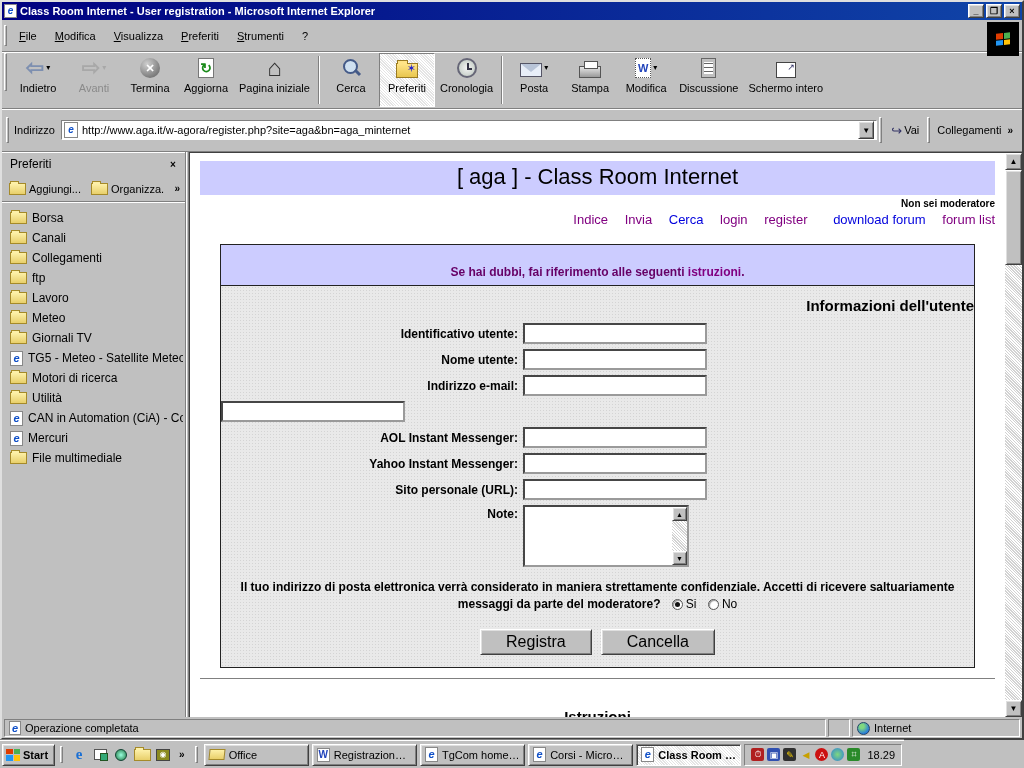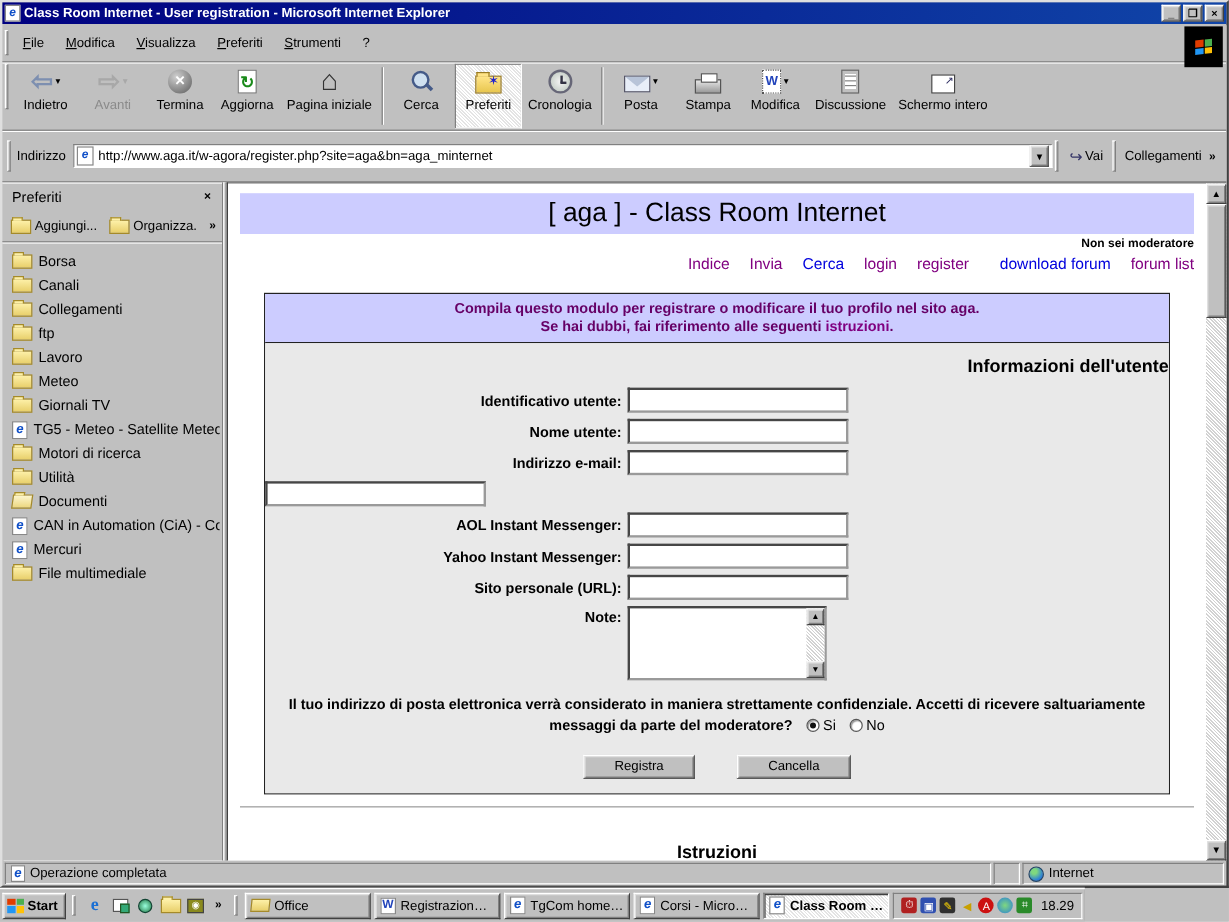--- a/index.html
+++ b/index.html
@@ -109,21 +109,21 @@
   .note-box{width:166px;height:62px;border:2px inset #9a9a9a;background:#fff;position:relative;}
   .note-scroll{position:absolute;right:0;top:0;bottom:0;width:15px;background-image:repeating-linear-gradient(45deg,#ffffff 0 1px,#d2d2d2 1px 2px);display:flex;flex-direction:column;justify-content:space-between;}
   .nsc{width:15px;height:14px;font-size:7px;display:flex;align-items:center;justify-content:center;}
   .frow.note-row{align-items:flex-start;}
   .frow.note-row .flabel{padding-top:2px;}
   .consent{font-weight:bold;font-size:12px;text-align:center;margin:12px 12px 0;line-height:17px;}
   .radio{display:inline-block;width:11px;height:11px;border-radius:50%;background:#fff;border:1px solid #555;box-shadow:inset 1px 1px 1px #999;vertical-align:-2px;margin:0 3px 0 8px;position:relative;}
   .radio.checked::after{content:"";position:absolute;left:2px;top:2px;width:5px;height:5px;border-radius:50%;background:#111;}
   .radio-label{font-weight:normal;font-size:12px;}
   .btn-row{text-align:center;margin-top:16px;}
-  .pbtn{display:inline-block;font-size:11px;font-family:"Liberation Sans",sans-serif;padding:3px 25px;margin:0 16px;background:#c0c0c0;border:1px solid;border-color:#ffffff #404040 #404040 #ffffff;box-shadow:inset 1px 1px 0 #dfdfdf, inset -1px -1px 0 #808080;cursor:pointer;}
+  .pbtn{display:inline-block;font-size:16px;font-family:"Liberation Sans",sans-serif;padding:3px 25px;margin:0 3px;background:#c0c0c0;border:1px solid;border-color:#ffffff #404040 #404040 #ffffff;box-shadow:inset 1px 1px 0 #dfdfdf, inset -1px -1px 0 #808080;cursor:pointer;}
   .hr{height:2px;border-top:1px solid #808080;border-bottom:1px solid #fff;margin:10px 2px 0;}
   .instr-title{text-align:center;font-weight:bold;font-size:15px;margin:28px 0 24px;}
   .instr-line{font-size:12px;font-weight:bold;margin:0 0 2px 2px;}
   .req{color:#e00000;}
 
   
   .statusbar{height:21px;display:flex;gap:2px;padding:2px 2px 1px;flex:0 0 auto;}
   .sb-pane{border:1px solid;border-color:#808080 #ffffff #ffffff #808080;display:flex;align-items:center;padding:0 4px;gap:4px;font-size:11px;}
   .sb-pane.main-pane{flex:1;}
   .sb-pane.gap-pane{width:22px;}
@@ -348,24 +348,20 @@
           </div>
         <div class="fav-item">
             <span class="folder-sm"></span>
             <span>Motori di ricerca</span>
           </div>
         <div class="fav-item">
             <span class="folder-sm"></span>
             <span>Utilità</span>
           </div>
         <div class="fav-item">
-            <span class="folder-sm folder-open"></span>
-            <span>Documenti</span>
-          </div>
-        <div class="fav-item">
             <span class="ie-sm">e</span>
             <span>CAN in Automation (CiA) - Co...</span>
           </div>
         <div class="fav-item">
             <span class="ie-sm">e</span>
             <span>Mercuri</span>
           </div>
         <div class="fav-item">
             <span class="folder-sm"></span>
             <span>File multimediale</span>
@@ -383,21 +379,21 @@
           <span class="nav-link" style="color:#800080">Invia</span>
           <span class="nav-link" style="color:#0000dd">Cerca</span>
           <span class="nav-link" style="color:#800080">login</span>
           <span class="nav-link" style="color:#800080">register</span>
           <span class="nav-link far" style="color:#0000dd">download forum</span>
           <span class="nav-link" style="color:#800080">forum list</span>
         </div>
 
         <div class="form-wrap">
           <div class="intro">
-            <span>Compila questo modulo per registrare o modificare il tuo profilo nel sito aga.</span><br>
+            <br>
             <span>Se hai dubbi, fai riferimento alle seguenti </span><a>istruzioni</a><span>.</span>
           </div>
           <div class="form-body">
             <div class="form-title">Informazioni dell'utente</div>
 
             <div class="frow">
                 <span class="flabel">Identificativo utente:</span>
                 <input class="tin" style="">
               </div>
             <div class="frow">

